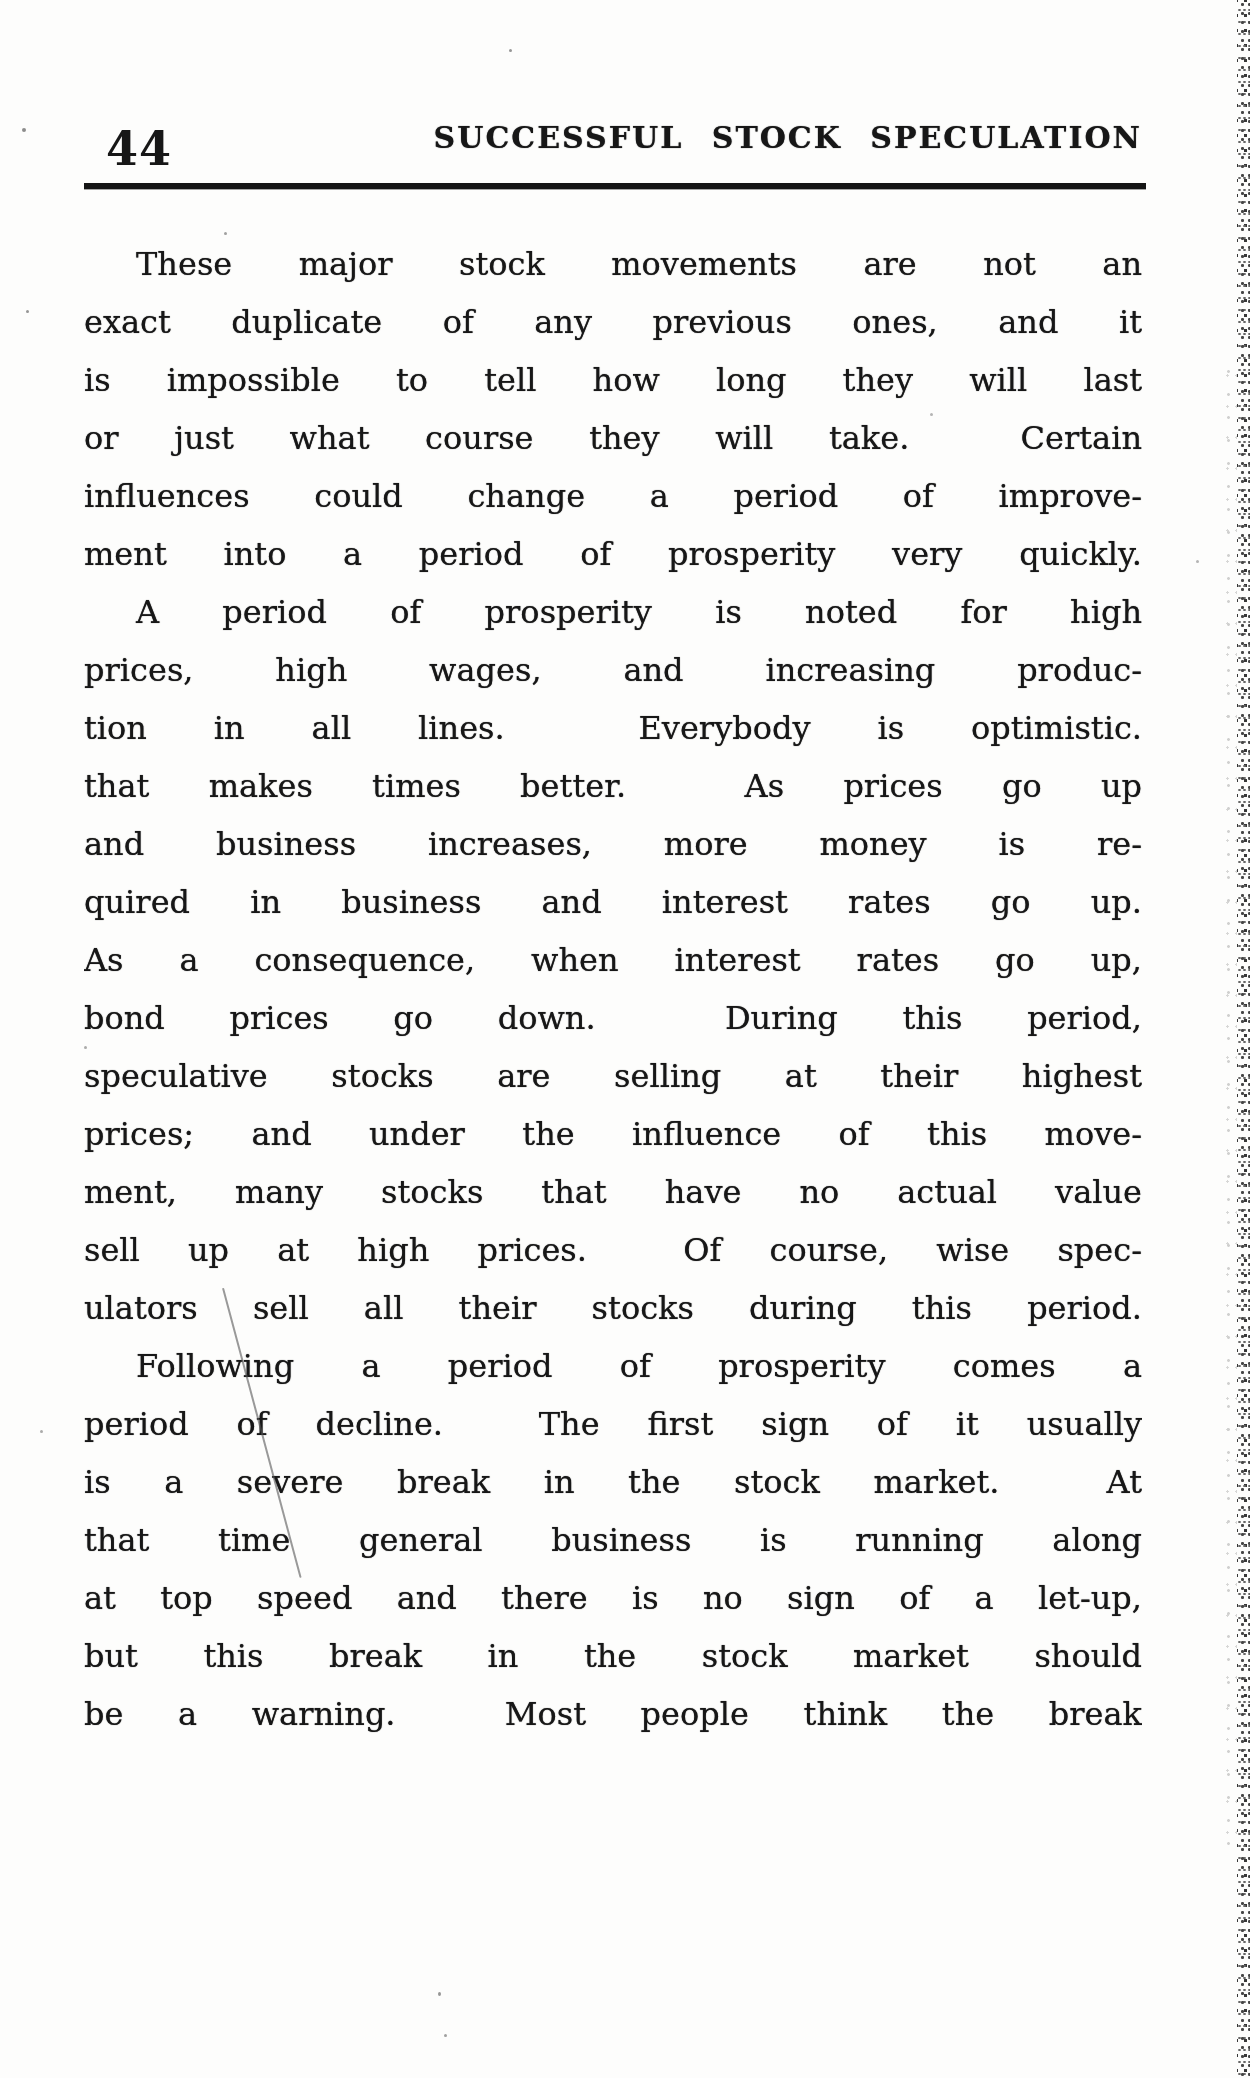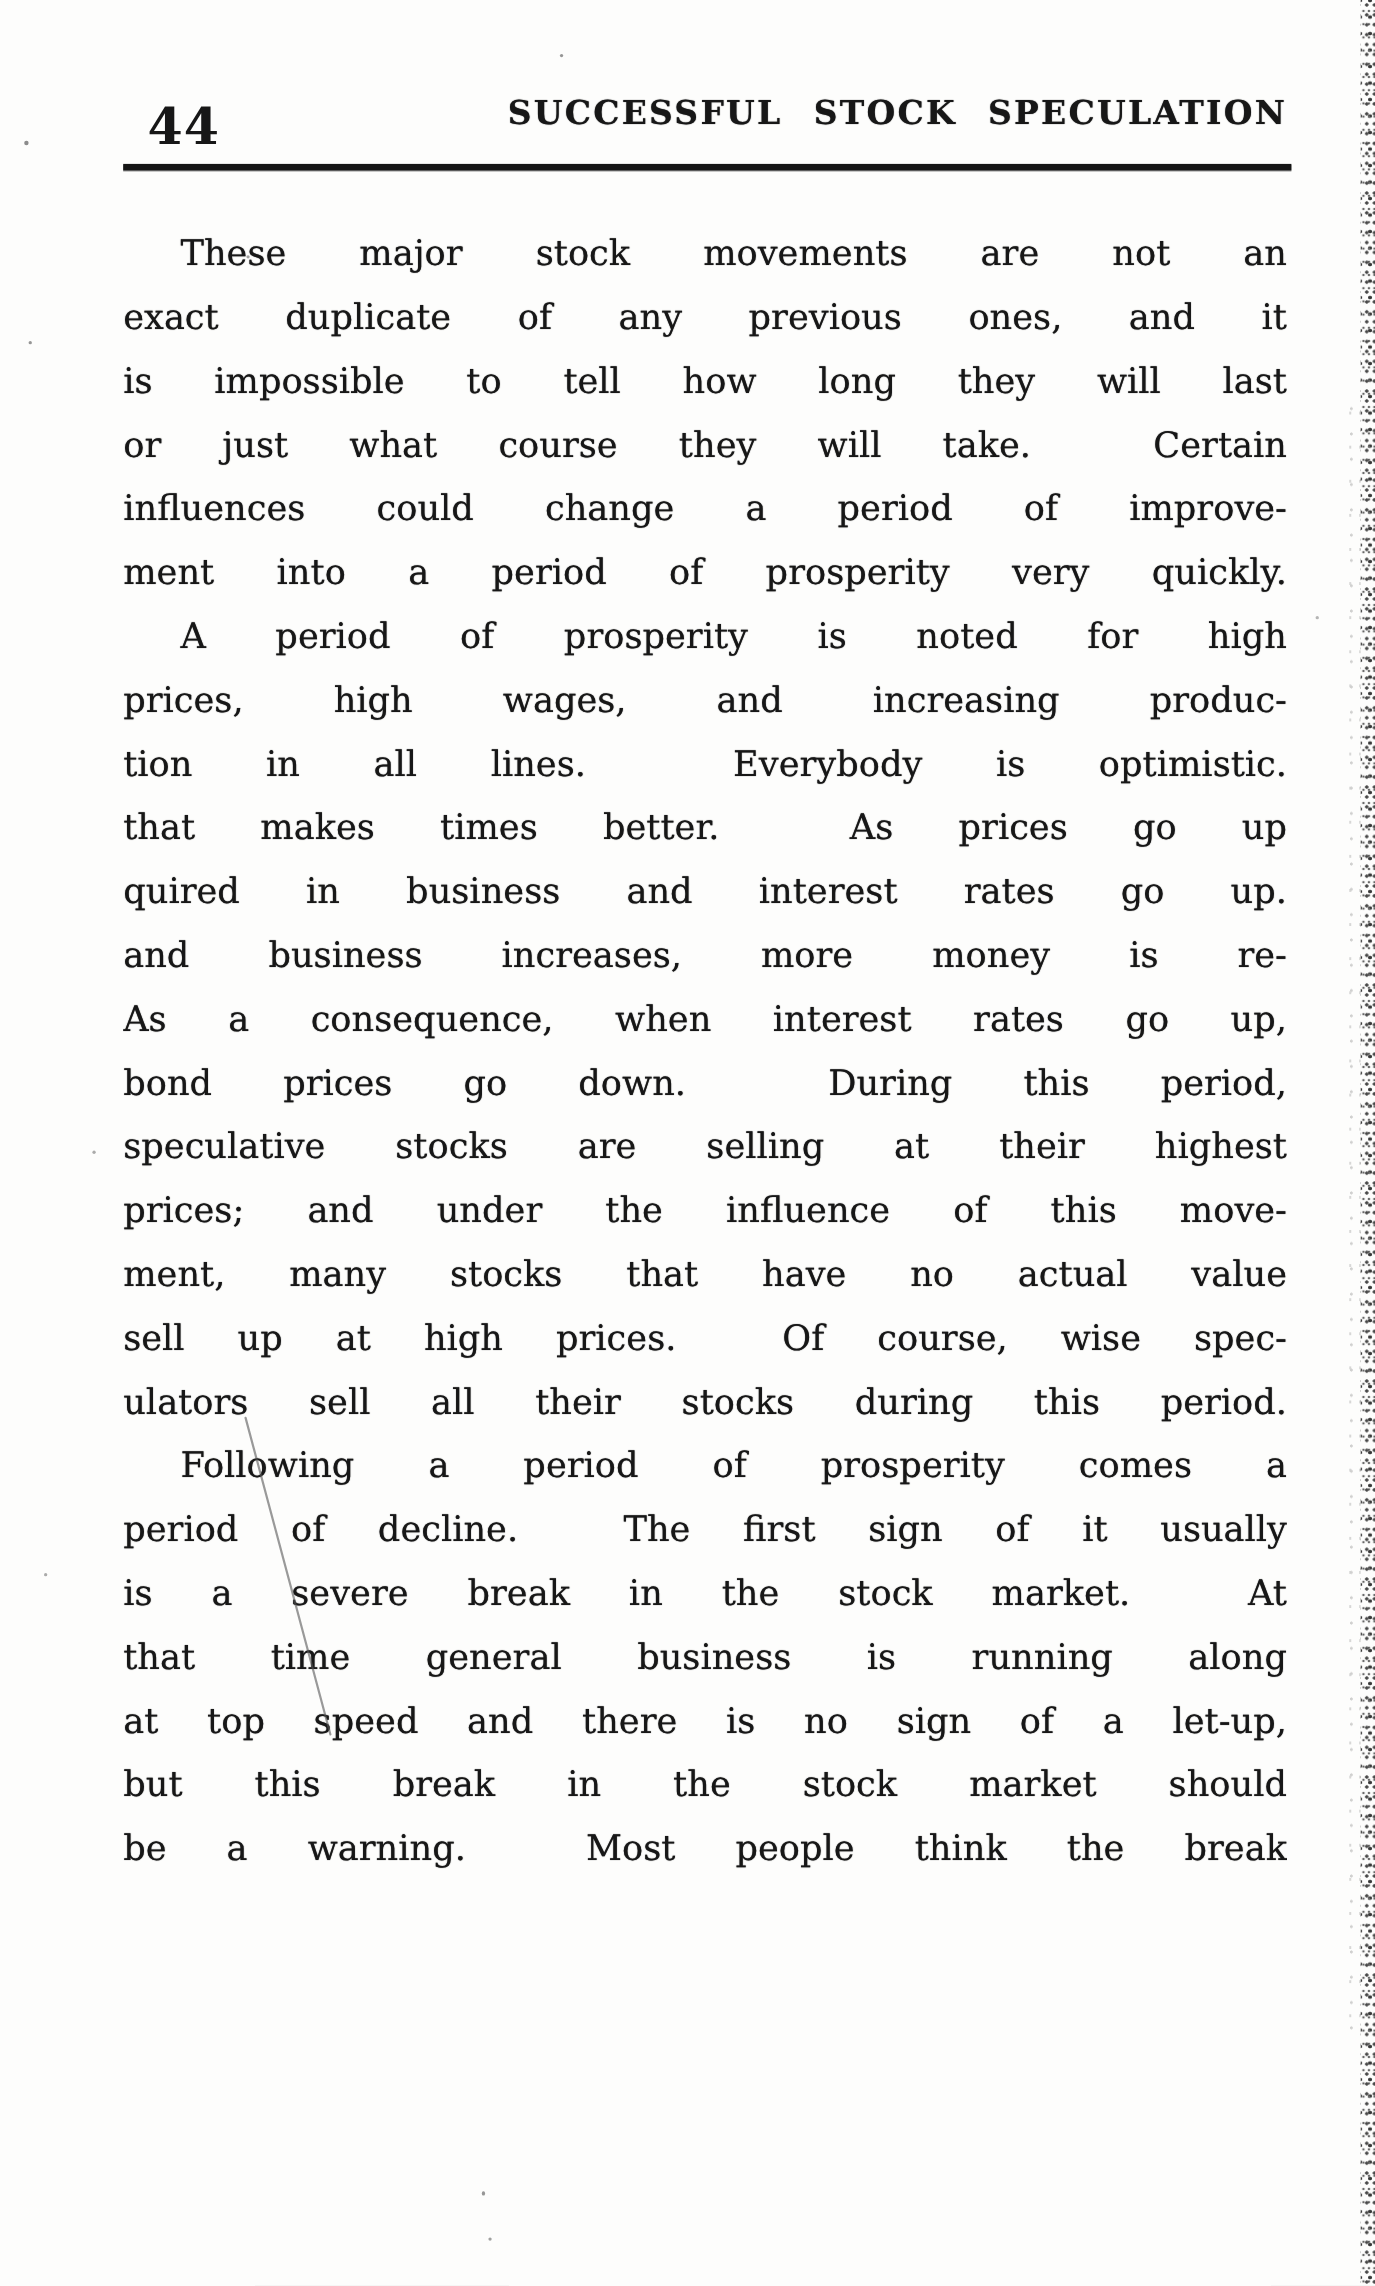--- a/index.html
+++ b/index.html
@@ -9,22 +9,22 @@
     height: 2078px;
     margin: 0 auto;
     background: #fdfdfc;
     overflow: hidden;
     font-family: "DejaVu Serif", "Liberation Serif", serif;
     color: #171717;
   }
   .content {
     position: relative;
     width: 1058px;
-    margin-left: 112px;
-    padding-top: 86px;
+    margin-left: 84px;
+    padding-top: 120px;
   }
   header { position: relative; height: 54px; }
   .pagenum {
     position: absolute;
     left: 22px; top: 2px;
     font-size: 46px;
     font-weight: 700;
     letter-spacing: 1px;
   }
   .title {
@@ -109,22 +109,22 @@
         <div class="line indent">These major stock movements are not an</div>
         <div class="line">exact duplicate of any previous ones, and it</div>
         <div class="line">is impossible to tell how long they will last</div>
         <div class="line">or just what course they will take.&nbsp; Certain</div>
         <div class="line">influences could change a period of improve-</div>
         <div class="line">ment into a period of prosperity very quickly.</div>
         <div class="line indent">A period of prosperity is noted for high</div>
         <div class="line">prices, high wages, and increasing produc-</div>
         <div class="line">tion in all lines.&nbsp; Everybody is optimistic.</div>
         <div class="line">that makes times better.&nbsp; As prices go up</div>
+        <div class="line">and business increases, more money is re-</div>
         <div class="line">quired in business and interest rates go up.</div>
-        <div class="line">and business increases, more money is re-</div>
         <div class="line">As a consequence, when interest rates go up,</div>
         <div class="line">bond prices go down.&nbsp; During this period,</div>
         <div class="line">speculative stocks are selling at their highest</div>
         <div class="line">prices; and under the influence of this move-</div>
         <div class="line">ment, many stocks that have no actual value</div>
         <div class="line">sell up at high prices.&nbsp; Of course, wise spec-</div>
         <div class="line">ulators sell all their stocks during this period.</div>
         <div class="line indent">Following a period of prosperity comes a</div>
         <div class="line">period of decline.&nbsp; The first sign of it usually</div>
         <div class="line">is a severe break in the stock market.&nbsp; At</div>

